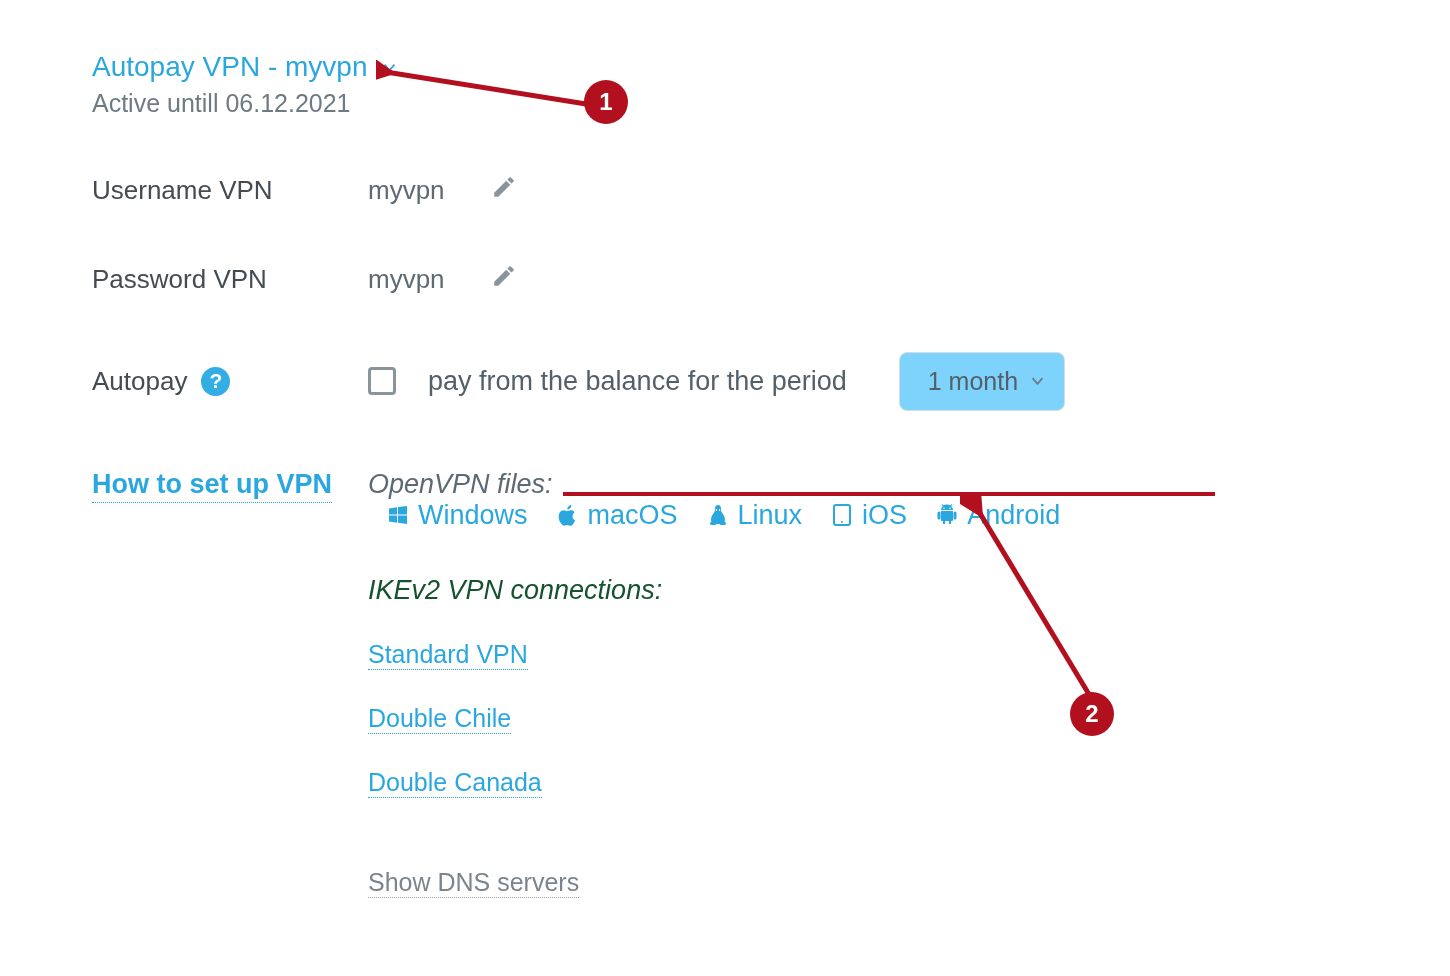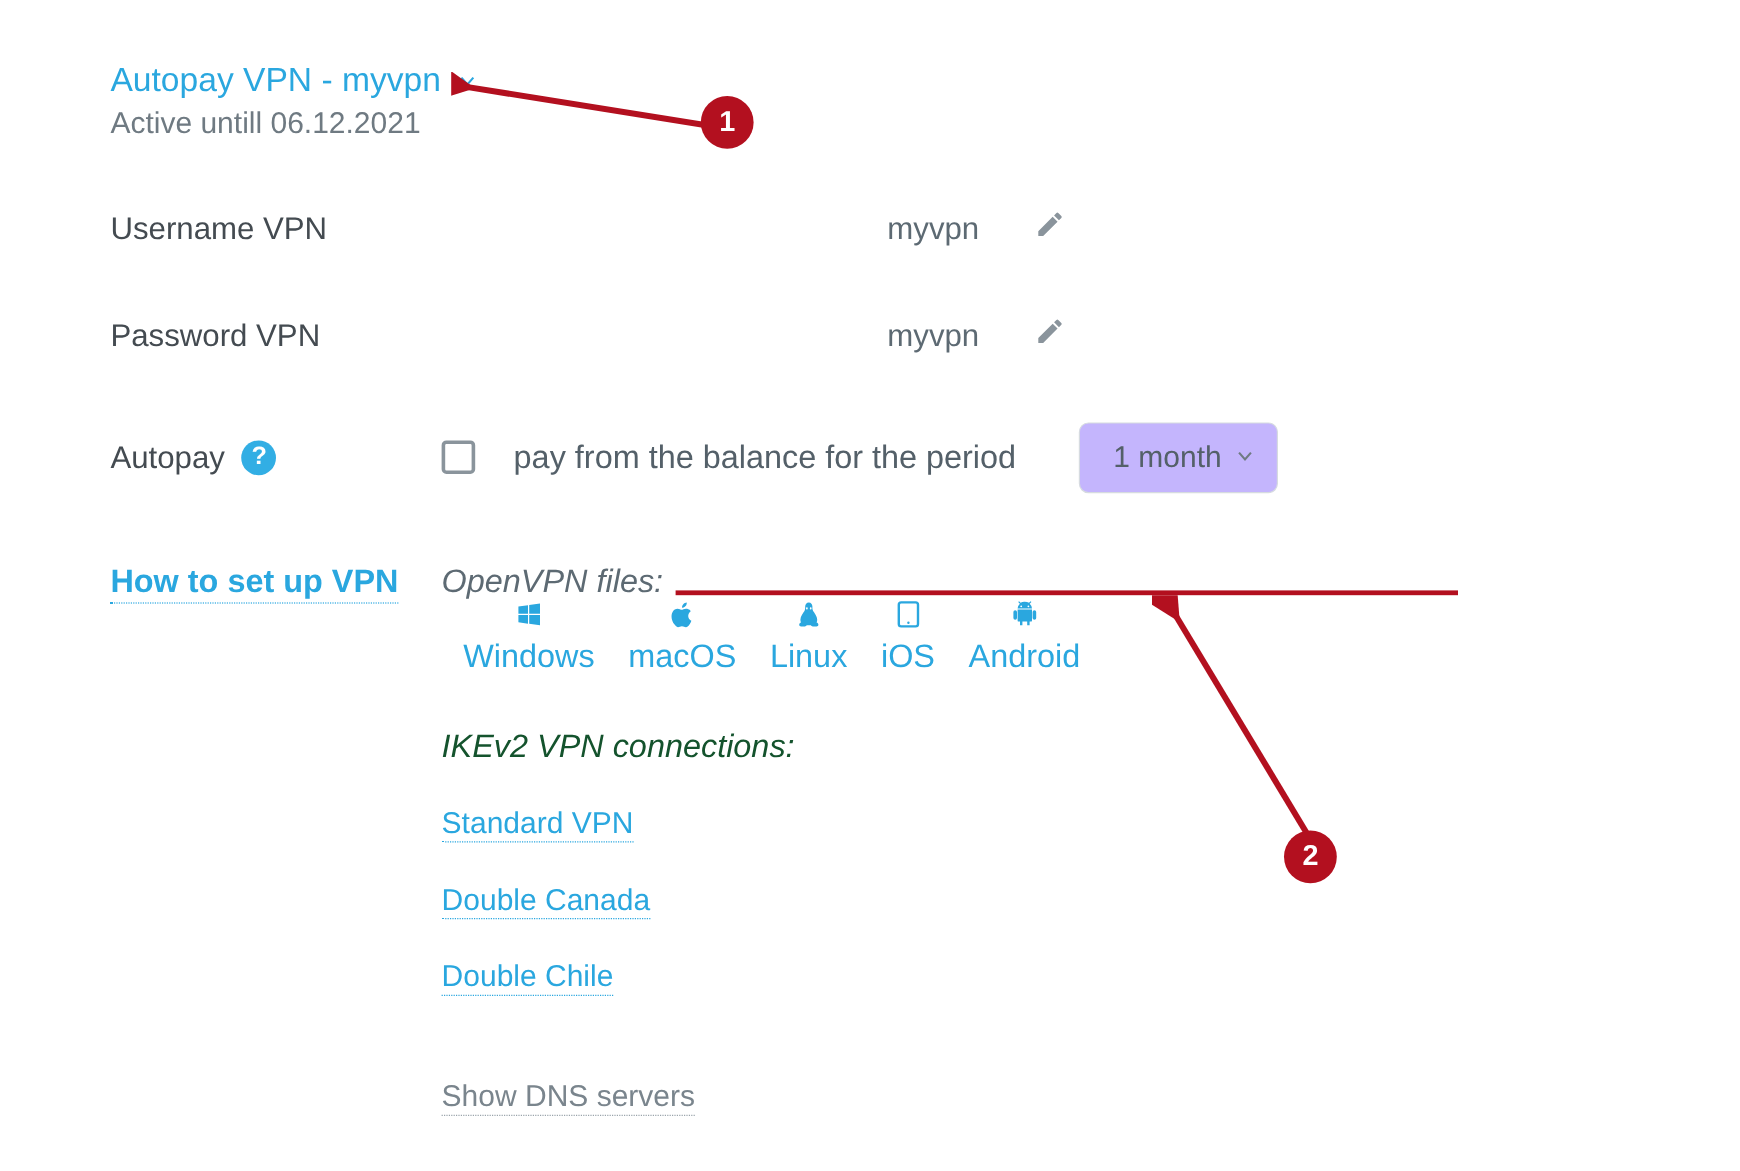--- a/index.html
+++ b/index.html
@@ -4,32 +4,32 @@
 <style>
   html,body{margin:0;padding:0;background:#fff;}
   body{font-family:"Helvetica Neue",Arial,sans-serif;color:#546069;width:1450px;height:976px;position:relative;}
   .wrap{position:absolute;left:92px;top:52px;width:1260px;}
   .title-row{display:flex;align-items:center;gap:10px;}
   .title{color:#2aa7df;font-size:28px;line-height:1.1;}
   .title .chev{margin-left:6px;}
   .sub{color:#6f7a82;font-size:25px;margin-top:6px;}
   .row{display:flex;align-items:center;margin-top:56px;font-size:26px;}
   .lbl{width:276px;color:#444b51;display:flex;align-items:center;gap:14px;}
-  .val{color:#5d6a73;display:flex;align-items:center;gap:46px;width:520px;justify-content:flex-end;}
+  .val{color:#5d6a73;display:flex;align-items:center;gap:46px;width:520px;}
   .pencil svg{width:26px;height:26px;fill:#8a949c;}
   .qmark{display:inline-flex;width:29px;height:29px;border-radius:50%;background:#32aee4;color:#fff;align-items:center;justify-content:center;font-size:21px;font-weight:700;}
   .chk{width:22px;height:22px;border:3px solid #8a949c;border-radius:4px;display:inline-block;flex:0 0 auto;}
   .autopay-val{display:flex;align-items:center;gap:32px;font-size:27px;color:#546069;}
-  .select{border:1px solid #d6dbe0;border-radius:8px;padding:14px 46px 14px 28px;font-size:25px;color:#546069;position:relative;background:#c4b5fd;margin-left:20px;}
+  .select{border:1px solid #d6dbe0;border-radius:8px;padding:14px 46px 14px 28px;font-size:25px;color:#546069;position:relative;background:#7dd3fc;margin-left:20px;}
   .select .chev{position:absolute;right:18px;top:50%;transform:translateY(-50%);}
   .section-row{display:flex;align-items:flex-start;margin-top:58px;font-size:27px;}
   .howto{color:#2aa7df;border-bottom:1px dotted #2aa7df;padding-bottom:2px;font-weight:bold;}
   .italic{font-style:italic;color:#5d6a73;}
   .os-list{display:flex;gap:28px;margin-left:18px;}
-  .os{color:#2aa7df;display:inline-flex;align-items:center;gap:8px;flex-direction:column;}
+  .os{color:#2aa7df;display:inline-flex;align-items:center;gap:8px;}
   .os .ic{color:#2aa7df;fill:#2aa7df;width:24px;height:24px;display:inline-block;}
   .right-col{margin-left:0;}
   .after-files{margin-left:276px;font-size:27px;}
   .ikev2{margin-top:44px;font-style:italic;color:#14532d;}
   .conn{display:inline-block;color:#2aa7df;border-bottom:1px dotted #2aa7df;margin-top:34px;font-size:25px;}
   .dns{display:inline-block;color:#7a858d;border-bottom:1px dotted #9aa4ab;margin-top:70px;font-size:25px;}
   
   .annot{position:absolute;pointer-events:none;}
   .badge{width:44px;height:44px;border-radius:50%;background:#b3101f;display:flex;align-items:center;justify-content:center;color:#fff;font-weight:700;font-size:24px;position:absolute;}
   .underline-red{position:absolute;height:0;border-top:4px solid #b3101f;}
@@ -146,22 +146,22 @@
           </span>
           <span>Android</span>
         </span>
       </span>
     </div>
   </div>
 
   <div class="after-files">
     <div class="ikev2">IKEv2 VPN connections:</div>
     <div><span class="conn">Standard VPN</span></div>
+    <div><span class="conn">Double Chile</span></div>
     <div><span class="conn">Double Canada</span></div>
-    <div><span class="conn">Double Chile</span></div>
     <div><span class="dns">Show DNS servers</span></div>
   </div>
 </div>
 
 <div class="annot" style="left:0;top:0;width:1450px;height:976px;">
 
   <svg class="arrow" style="left:376px;top:60px;" width="230" height="60" viewBox="0 0 230 60">
     <defs>
         <marker id="ah1" markerWidth="12" markerHeight="12" refX="2" refY="5" orient="auto">
           <path d="M10 0 L0 5 L10 10 z" fill="#b3101f"></path>

